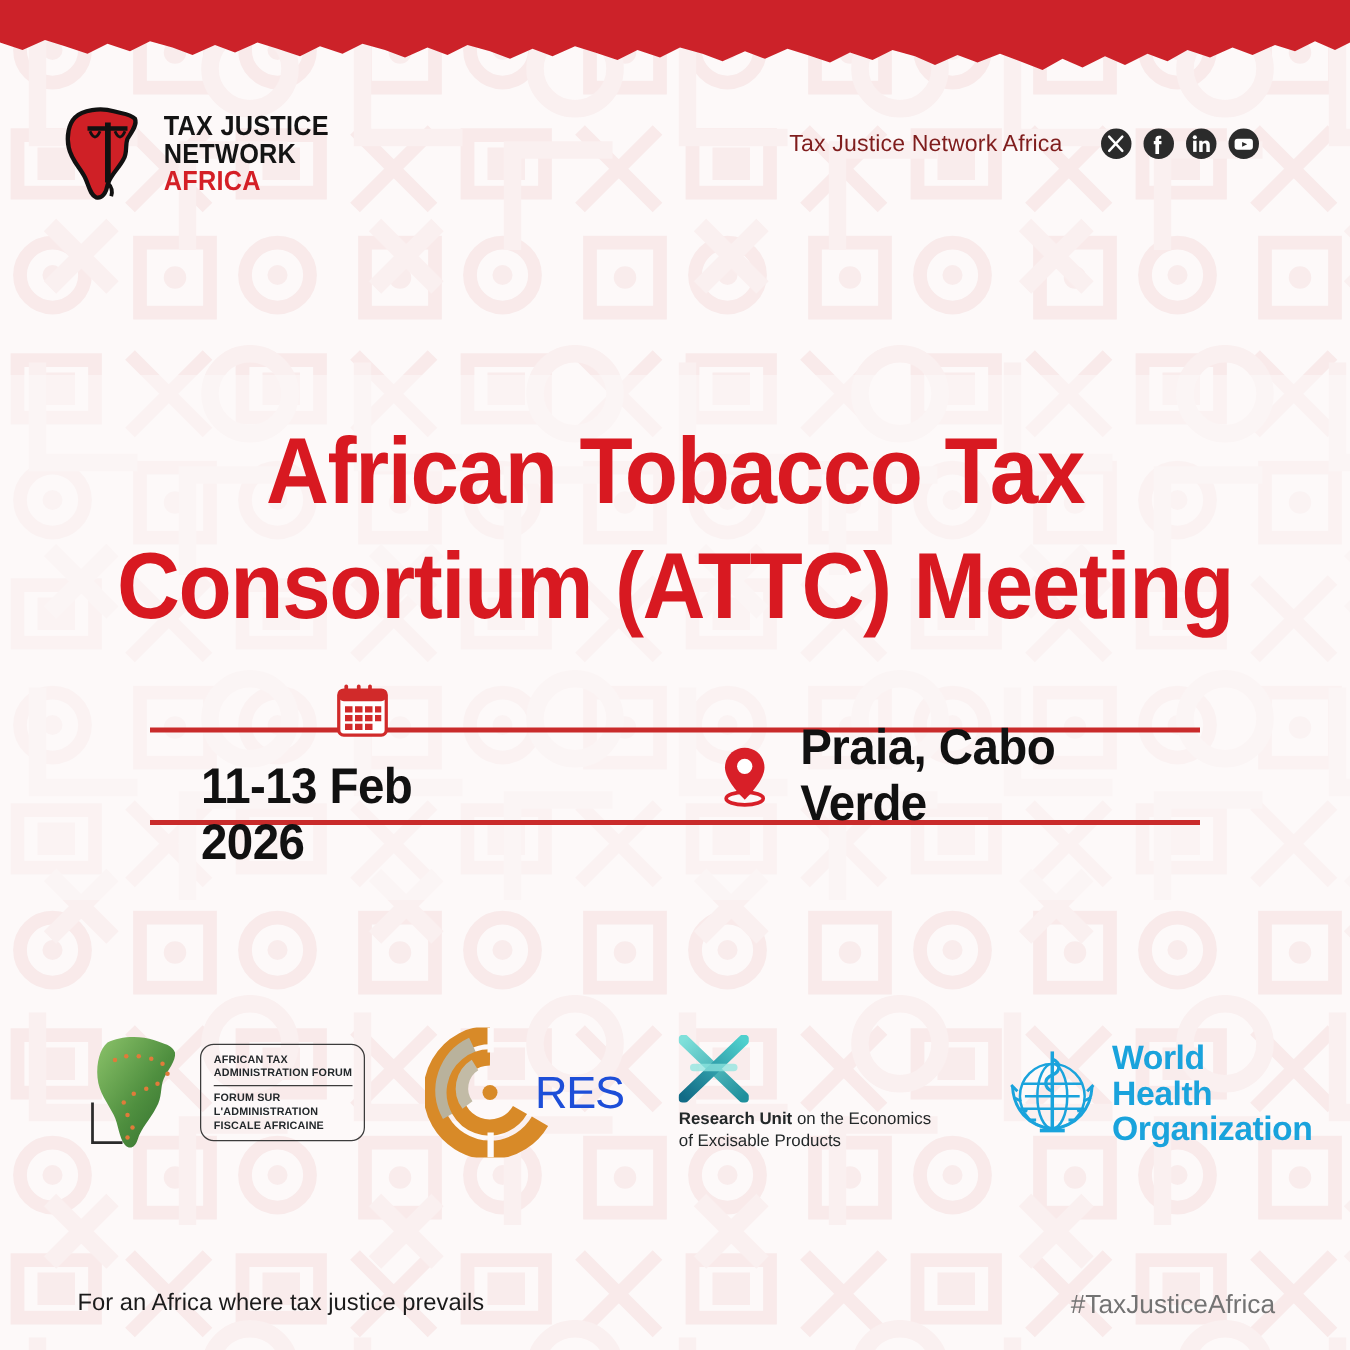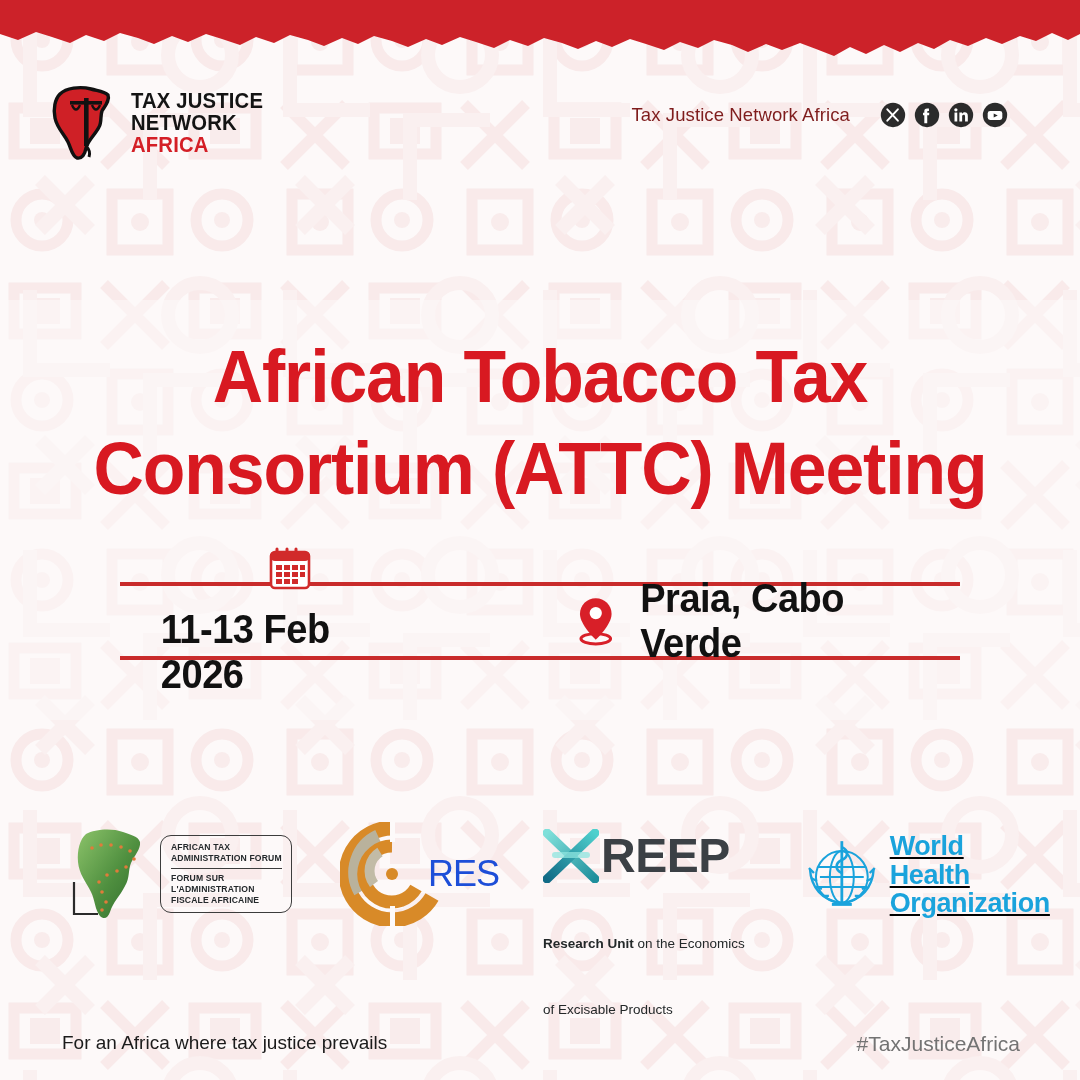--- a/index.html
+++ b/index.html
@@ -105,26 +105,26 @@
   }
 
   #partner-reep { left:543px; top:10px; flex-direction:column; align-items:flex-start; }
   #reep-top { display:flex; align-items:center; gap:2px; }
   #reep-word {
     font-family:"Liberation Sans", sans-serif; font-weight:bold;
     font-size:48px; color:#3b4045; letter-spacing:-.5px;
   }
   #reep-sub { margin-top:4px; }
   #reep-sub div {
-    font-family:"Liberation Sans", sans-serif; font-size:13.5px; color:#232829; line-height:1.33;margin-top:48px;
+    font-family:"Liberation Sans", sans-serif; font-size:13.5px; color:#232829; line-height:1.33;
   }
   #reep-sub b { font-weight:bold; }
 
   #partner-who { left:802px; top:14px; gap:8px; }
-  #who-word { line-height:1.06;text-decoration:underline; }
+  #who-word { line-height:1.06; }
   #who-word div {
     font-family:"Liberation Sans", sans-serif; font-weight:bold;
     font-size:27px; color:#1aa3dc; letter-spacing:-.4px;
   }
 
   
   #footer { position:absolute; left:0; bottom:48px; width:1080px; z-index:5; }
   #footer-tagline { position:absolute; left:62px; font-size:19px; color:#1b1b1b; }
   #footer-hashtag { position:absolute; right:60px; font-size:21px; color:#737373; }
 </style>
@@ -324,21 +324,20 @@
           </linearGradient>
           <linearGradient id="rg2" x1="1" y1="0" x2="0" y2="1">
             <stop offset="0%" stop-color="#4fd0cd"></stop>
               <stop offset="100%" stop-color="#116b86"></stop>
           </linearGradient>
         </defs>
         <path d="M4 4 L52 50" stroke="url(#rg1)" stroke-width="9" stroke-linecap="round"></path>
         <path d="M52 4 L4 50" stroke="url(#rg2)" stroke-width="9" stroke-linecap="round"></path>
         <path d="M12 26 L44 26" stroke="#8fe6e0" stroke-width="6" stroke-linecap="round" opacity=".75"></path>
       </svg>
-      <span id="reep-word">REEP</span>
     </div>
     <div id="reep-sub">
       <div><b>Research Unit</b><span> on the Economics</span></div>
       <div>of Excisable Products</div>
     </div>
   </div>
 
   <div class="partner" id="partner-who">
     <svg width="80" height="80" viewBox="0 0 80 80">
       <g stroke="#1aa3dc" fill="none" stroke-width="2">

